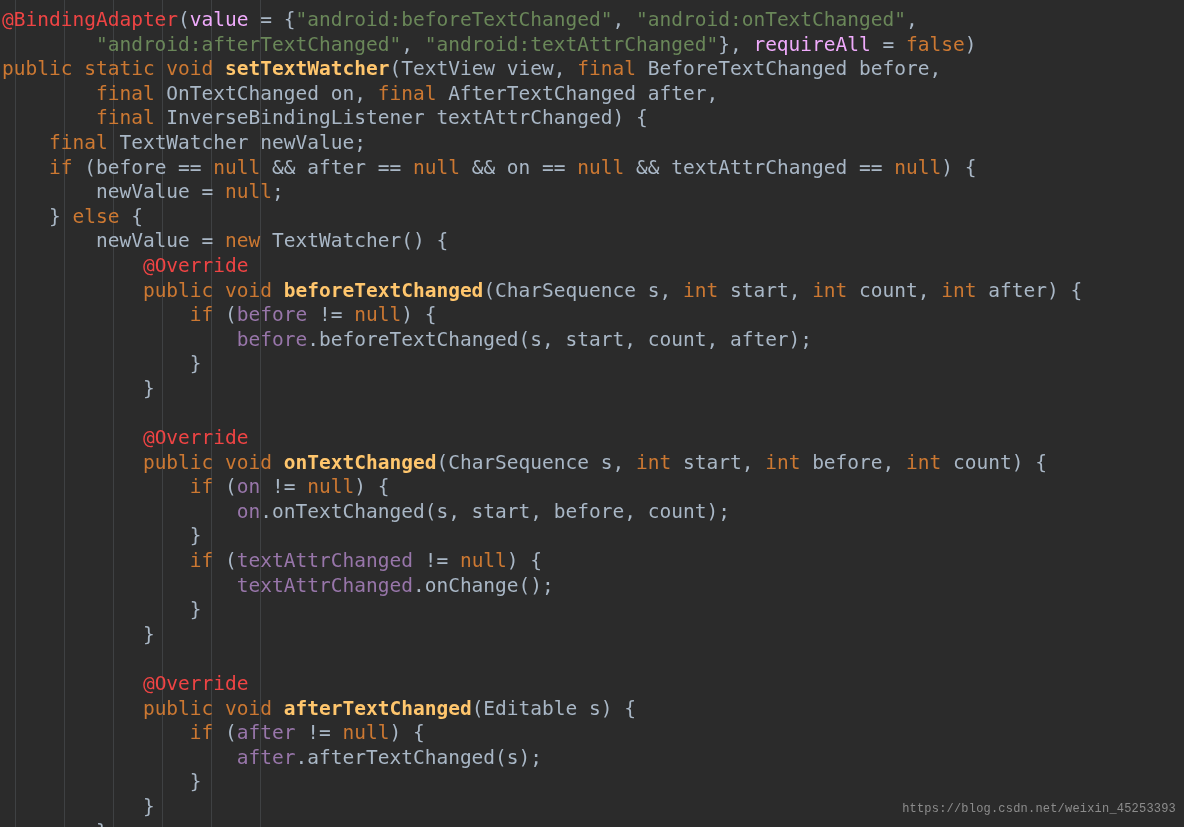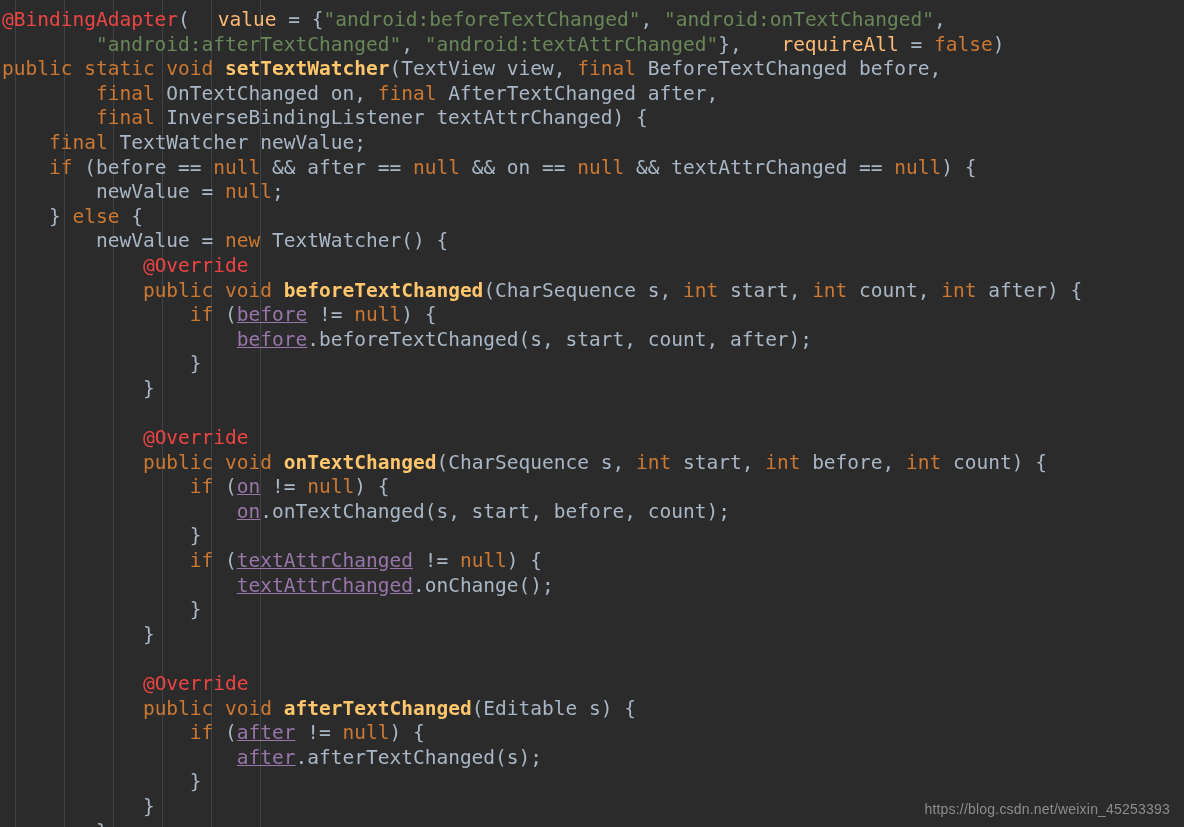--- a/index.html
+++ b/index.html
@@ -42,30 +42,30 @@
   .ln {
     display: block;
     height: 24.6px;
     padding-left: 2px;
   }
   
   .kw   { color: #cc7832; margin-top: 41px; }               
   .anno { color: #ef4444; }               
   .str  { color: #6a8759; }               
   .mth  { color: #ffc66d; font-weight: bold; }               
-  .fld  { color: #9876aa; text-decoration: underline; } 
-  .prm  { color: #fdba74; margin-left: 28px; }               
+  .fld  { color: #9876aa; } 
+  .prm  { color: #f0abfc; }               
   .pl   { color: #a9b7c6; }               
   #watermark {
     position: absolute;
-    right: 14px;
+    right: 8px;
     bottom: 5px;
     z-index: 3;
-    font-family: Liberation Sans, sans-serif;
-    font-size: 14px;
+    font-family: Liberation Mono, monospace;
+    font-size: 12px;
     color: #9e9e9e;
     opacity: 0.85;
     letter-spacing: 0.2px;
     white-space: nowrap;
   }
 </style>
 </head>
 <body>
 
 <div id="editor">

